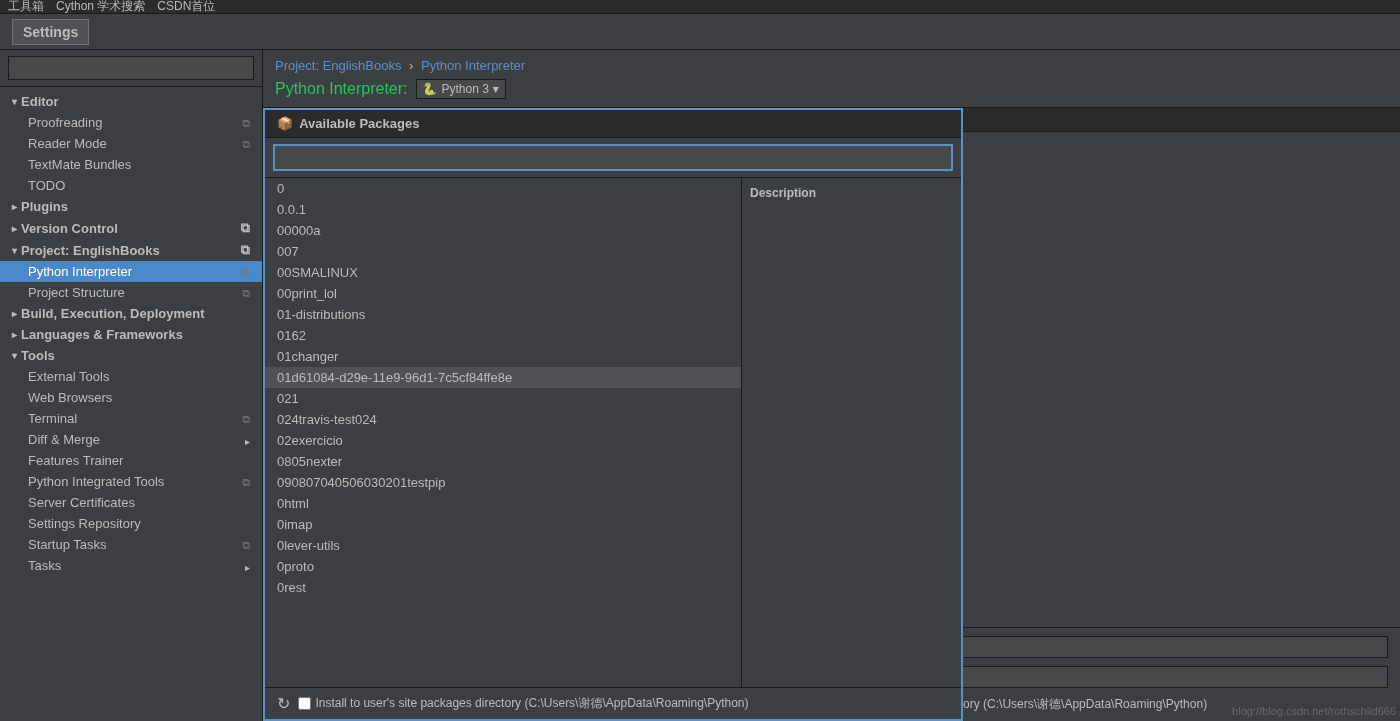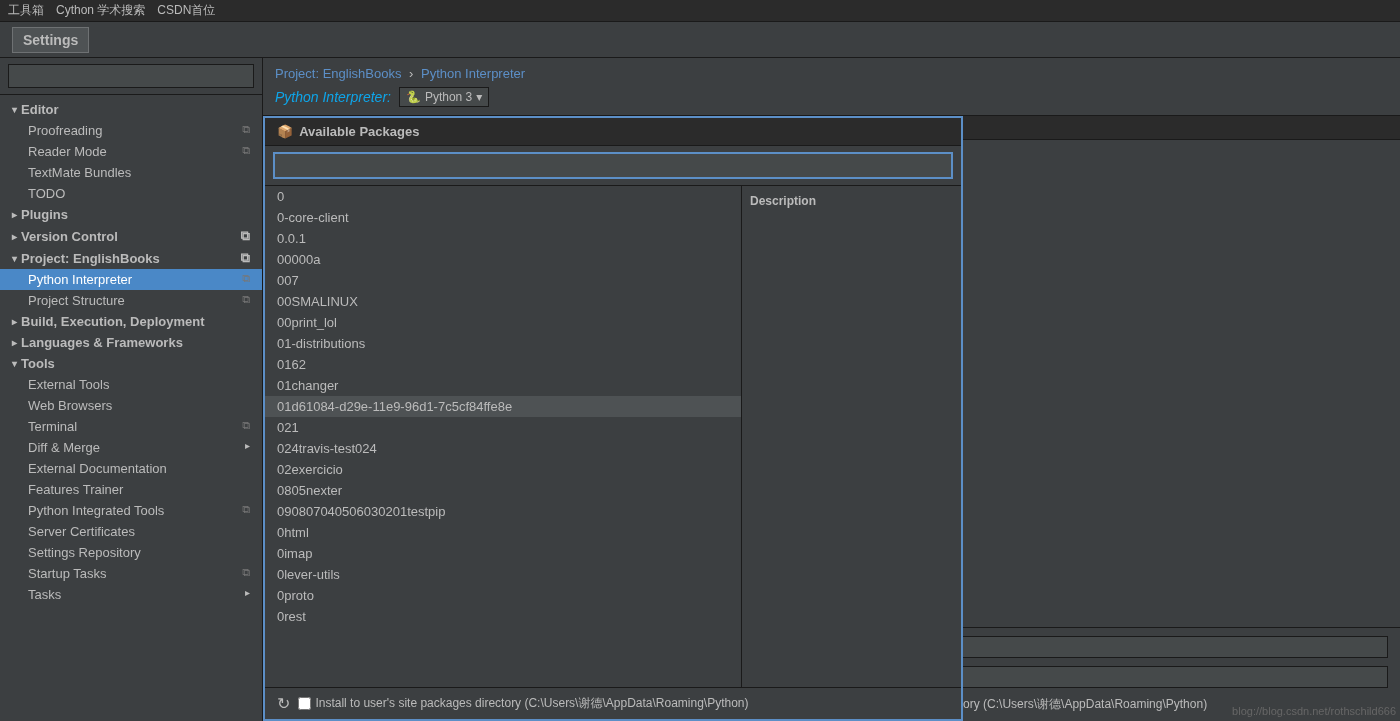--- a/index.html
+++ b/index.html
@@ -10,21 +10,21 @@
       color: #bbb;
       width: 1400px;
       height: 721px;
       overflow: hidden;
       display: flex;
       flex-direction: column;
     }
 
     
     .top-bar {
-      height: 22px;
+      height: 14px;
       background: #2b2b2b;
       display: flex;
       align-items: center;
       padding: 0 8px;
       gap: 12px;
       border-bottom: 1px solid #1a1a1a;
     }
     .top-bar-item {
       color: #bbb;
       font-size: 12px;
@@ -94,21 +94,21 @@
       align-items: center;
       gap: 4px;
       font-weight: bold;
     }
     .sidebar-item {
       padding: 3px 12px 3px 28px;
       color: #bbb;
       font-size: 13px;
       cursor: pointer;
       display: flex;
-      align-items: flex-start;
+      align-items: flex-end;
       justify-content: space-between;
     }
     .sidebar-item.active {
       background: #4a88c7;
       color: #fff;
     }
     .sidebar-item .icon-right {
       color: #777;
       font-size: 11px;
     }
@@ -134,21 +134,21 @@
       color: #bbb;
       margin-bottom: 6px;
     }
     .breadcrumb span { color: #5c8fc7; cursor: pointer; }
     .breadcrumb .sep { color: #bbb; margin: 0 4px; }
     .interpreter-row {
       display: flex;
       align-items: center;
       gap: 8px;
     }
-    .interpreter-label { color: #0ea5e9; font-size: 14px; font-style: italic; }
+    .interpreter-label { color: #22c55e; font-size: 16px; }
     .interpreter-select {
       background: #45494a;
       border: 1px solid #1a1a1a;
       color: #bbb;
       padding: 2px 6px;
       font-size: 12px;
       display: flex;
       align-items: center;
       gap: 4px;
       cursor: pointer;
@@ -442,23 +442,20 @@
       <div class="sidebar-item">
         <span>Web Browsers</span>
       </div>
       <div class="sidebar-item">
         <span>Terminal</span>
         <span class="icon-right">⧉</span>
       </div>
       <div class="sidebar-item">
         <span>Diff &amp; Merge</span>
         <span class="arrow">▸</span>
-      </div>
-      <div class="sidebar-item">
-        <span>External Documentation</span>
       </div>
       <div class="sidebar-item">
         <span>Features Trainer</span>
       </div>
       <div class="sidebar-item">
         <span>Python Integrated Tools</span>
         <span class="icon-right">⧉</span>
       </div>
       <div class="sidebar-item">
         <span>Server Certificates</span>
@@ -600,21 +597,20 @@
         <div class="avail-header">
           <span>📦</span>
           <span>Available Packages</span>
         </div>
         <div class="avail-search">
           <input class="avail-search-box" type="text" placeholder="" style="">
         </div>
         <div class="avail-list-area">
           <div class="avail-list">
             <div class="avail-item">0</div>
-            <div class="avail-item">0-core-client</div>
             <div class="avail-item">0.0.1</div>
             <div class="avail-item">00000a</div>
             <div class="avail-item">007</div>
             <div class="avail-item">00SMALINUX</div>
             <div class="avail-item">00print_lol</div>
             <div class="avail-item">01-distributions</div>
             <div class="avail-item">0162</div>
             <div class="avail-item">01changer</div>
             <div class="avail-item selected">01d61084-d29e-11e9-96d1-7c5cf84ffe8e</div>
             <div class="avail-item">021</div>

